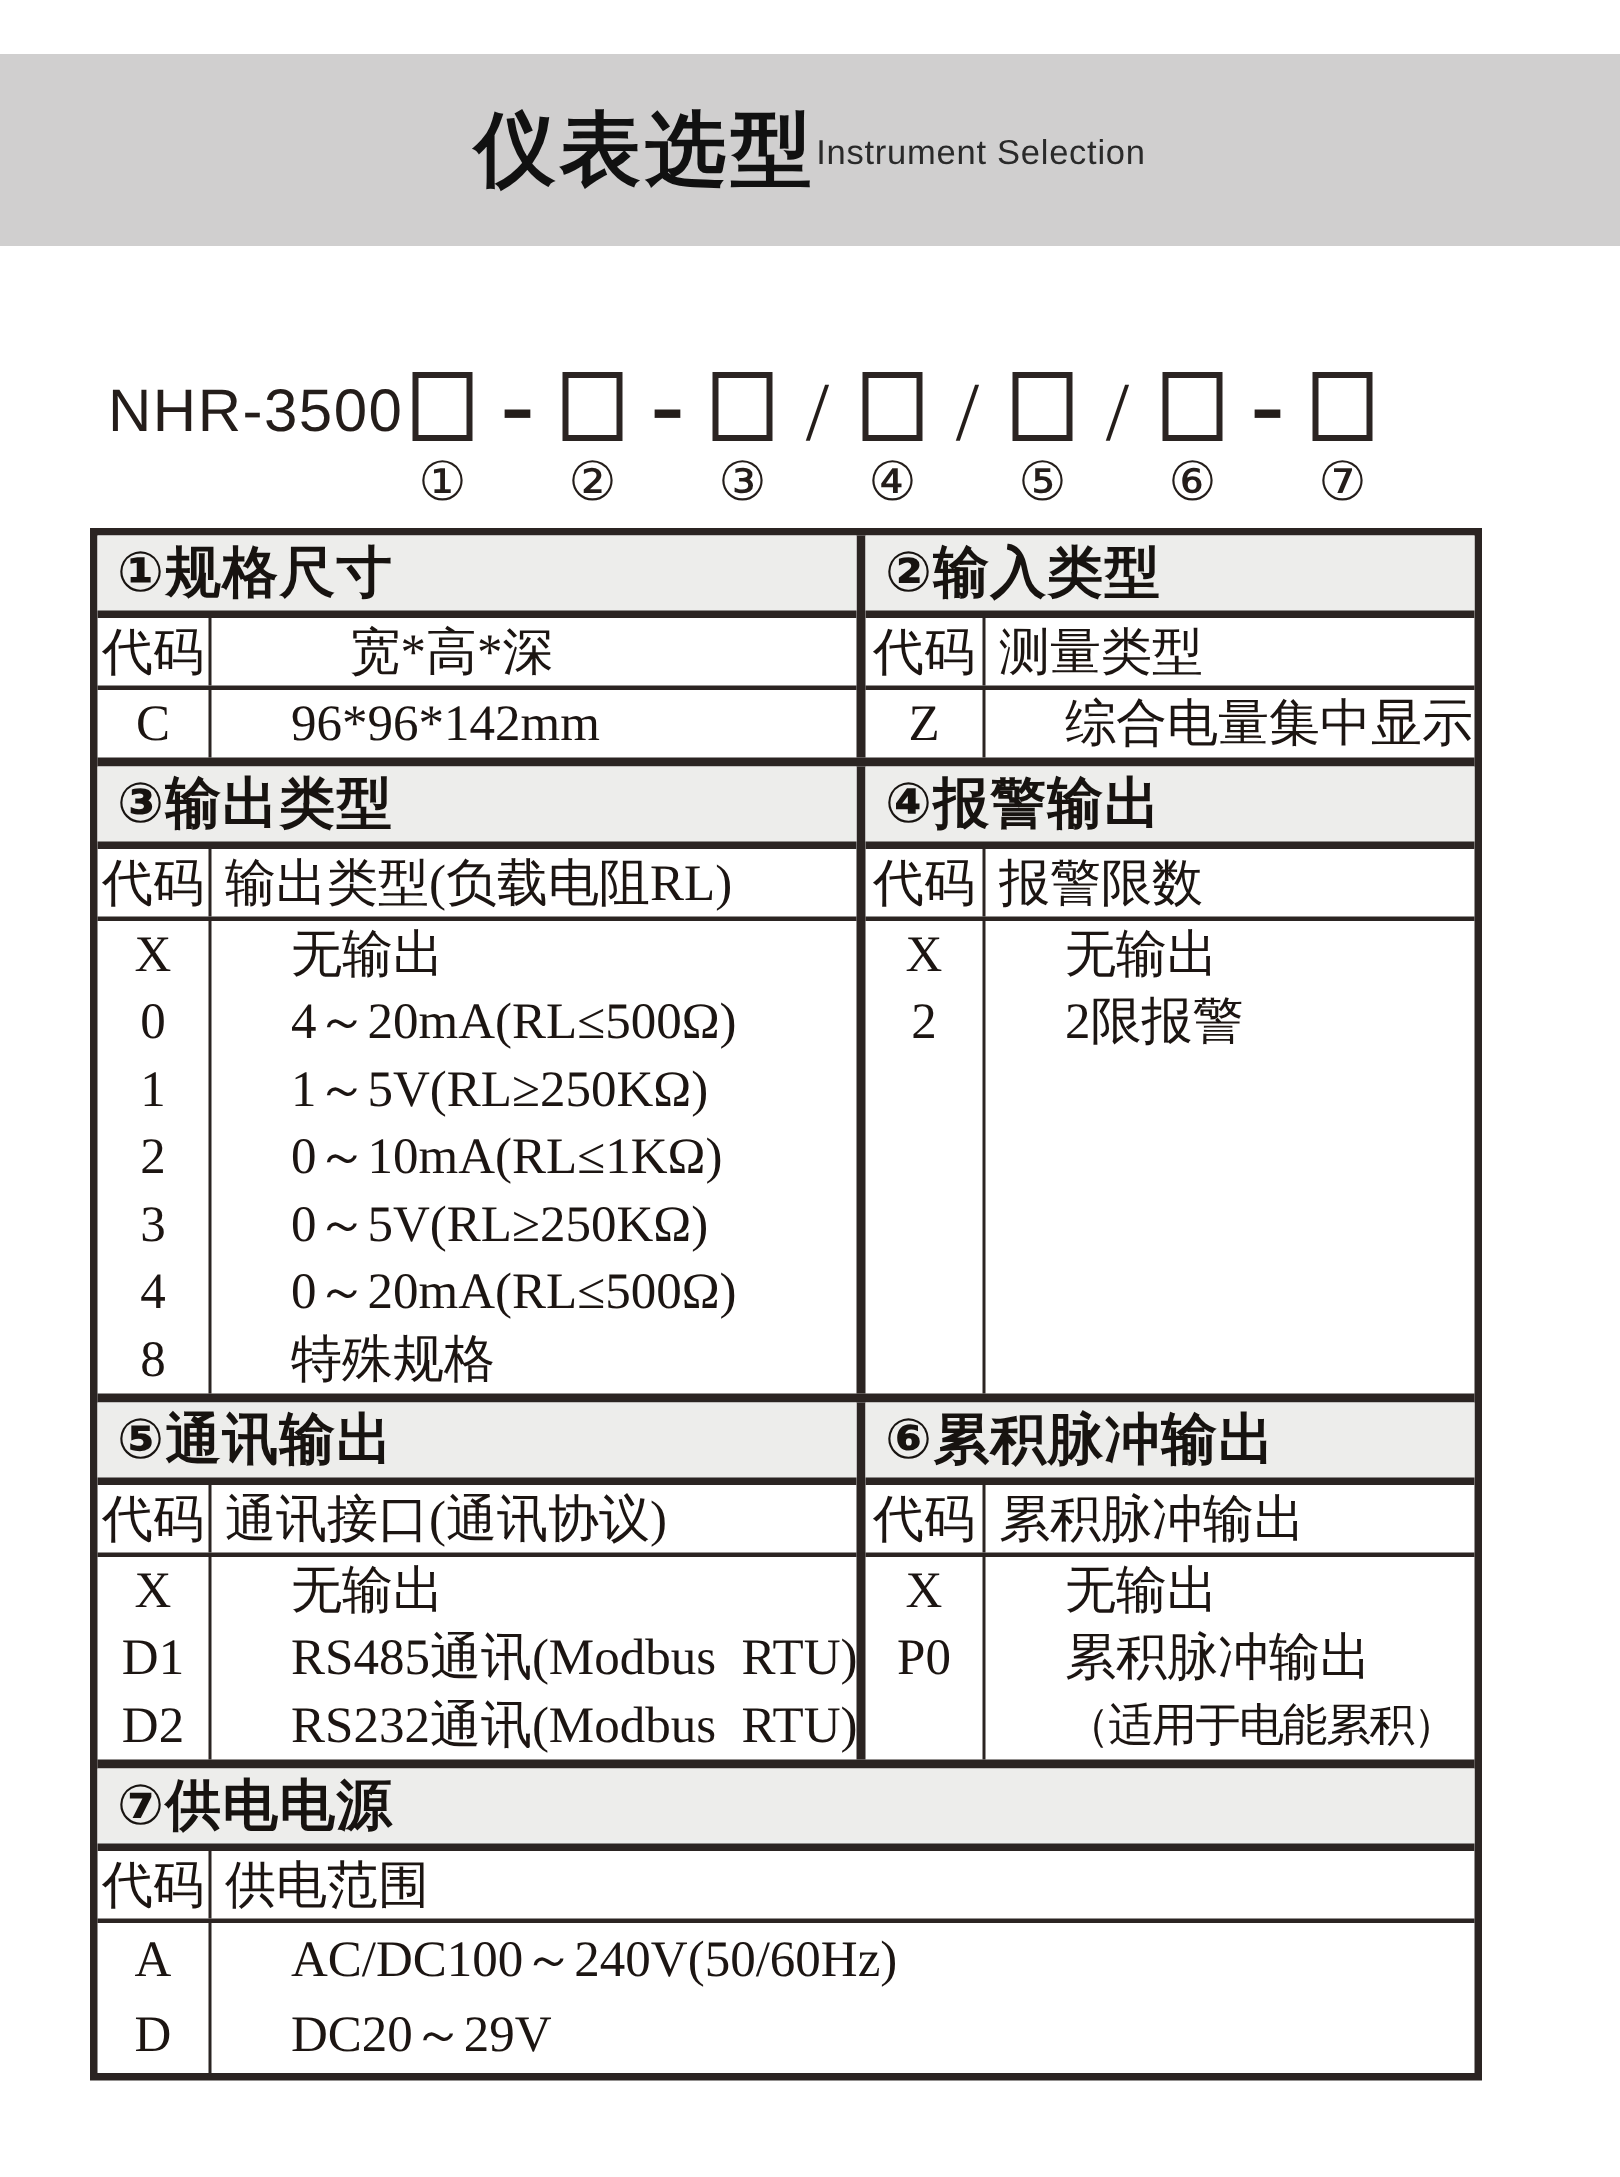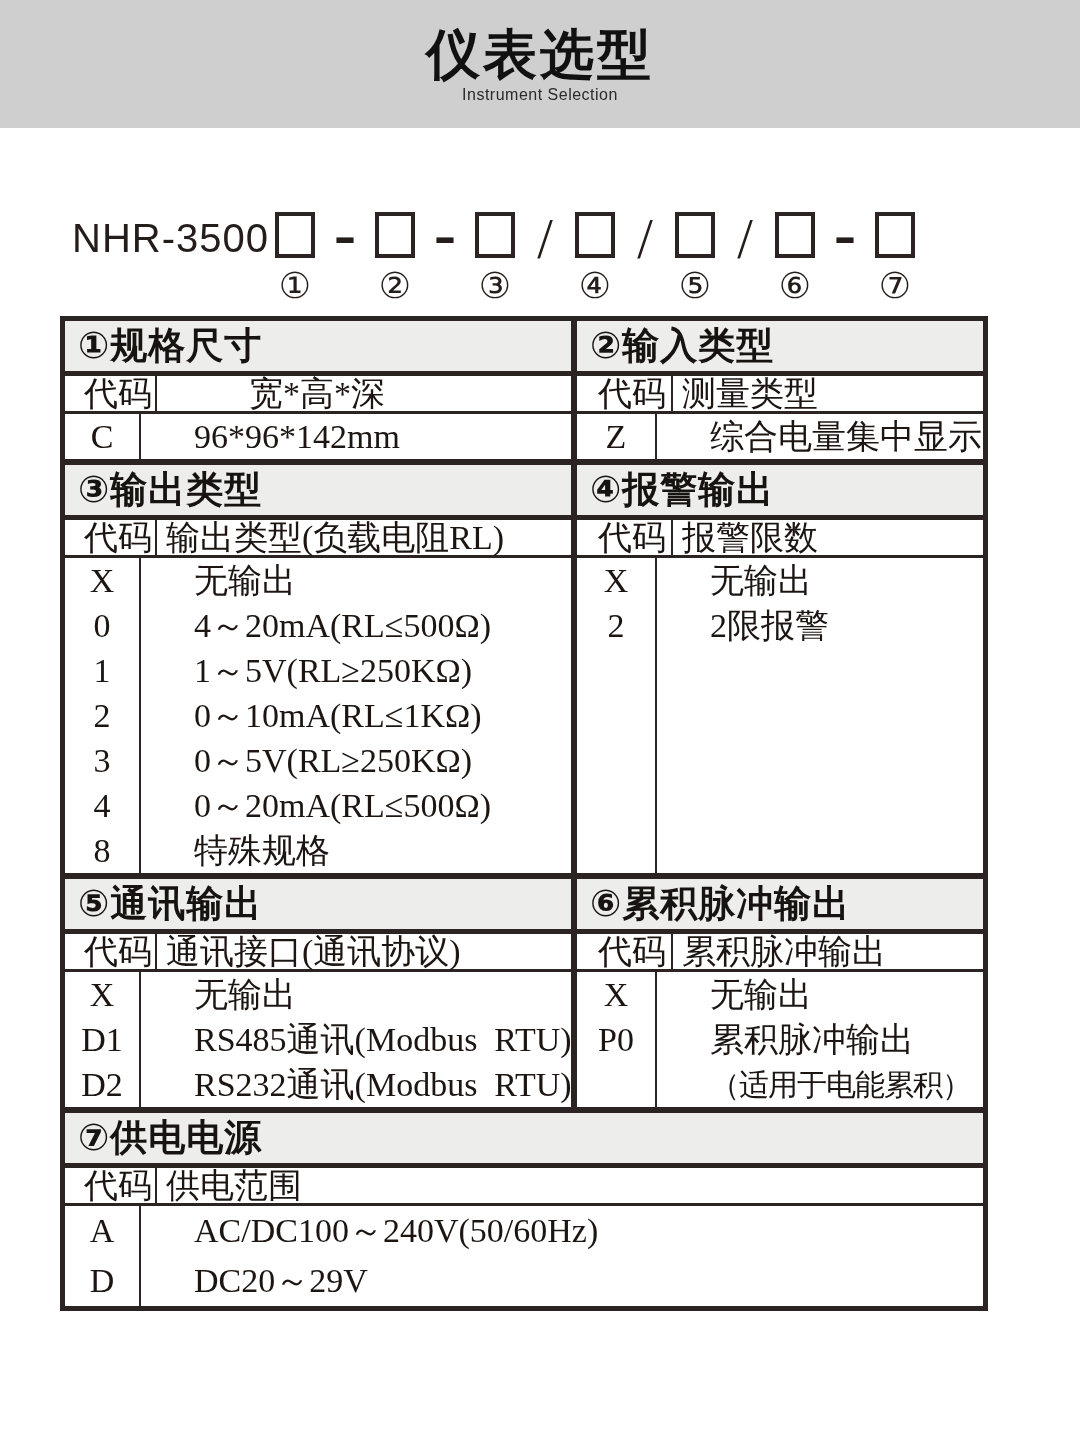--- a/index.html
+++ b/index.html
@@ -12,29 +12,29 @@
   html,body{margin:0;padding:0;}
   body{
     width:1080px;height:1451px;background:#ffffff;color:var(--ink);
     font-family:"Liberation Sans","DejaVu Sans",sans-serif;
     overflow:hidden;
   }
   .page{position:relative;width:1080px;height:1451px;}
 
   
   .band{
-    height:128px;background:var(--band);
-    display:flex;flex-direction:column;align-items:center;justify-content:center;
+    margin-top:36px;height:128px;background:var(--band);
+    display:flex;flex-direction:row;align-items:center;justify-content:center;
   }
   .band-title{
     font-size:54px;font-weight:bold;letter-spacing:3px;color:#111;
     line-height:60px;
   }
   .band-sub{
-    font-size:16px;color:#2a2a2a;margin-top:2px;letter-spacing:0.5px;
+    font-size:23px;color:#2a2a2a;margin-top:2px;letter-spacing:0.5px;
   }
 
   
   .model-area{margin:84px 0 0 72px;}
   .model-row{display:flex;align-items:flex-start;}
   .model-prefix{
     font-size:40px;font-weight:500;letter-spacing:1px;line-height:52px;
     margin-right:4px;color:#241d1a;
   }
   .slot{display:flex;flex-direction:column;align-items:center;width:44px;}
@@ -66,21 +66,21 @@
   .sec-head{
     height:55px;background:var(--sechead);
     border-bottom:5px solid var(--border);
     display:flex;align-items:center;padding-left:13px;
   }
   .sec-title{
     font-size:37px;font-weight:bold;color:#171310;letter-spacing:1px;
     font-family:"Liberation Sans","DejaVu Sans",sans-serif;
   }
 
-  .colhead-row{display:flex;border-bottom:3px solid var(--border);height:38px;padding-left:16px;}
+  .colhead-row{display:flex;border-bottom:3px solid var(--border);height:48px;}
   .codecell{
     width:76px;border-right:2px solid var(--border);
     display:flex;align-items:center;justify-content:center;
     font-family:"Liberation Serif","DejaVu Serif",serif;
     font-size:34px;flex-shrink:0;
   }
   .rightside .codecell, .rightside .codes{width:80px;}
   .desccell{
     flex:1;display:flex;align-items:center;padding-left:9px;
     font-family:"Liberation Serif","DejaVu Serif",serif;

